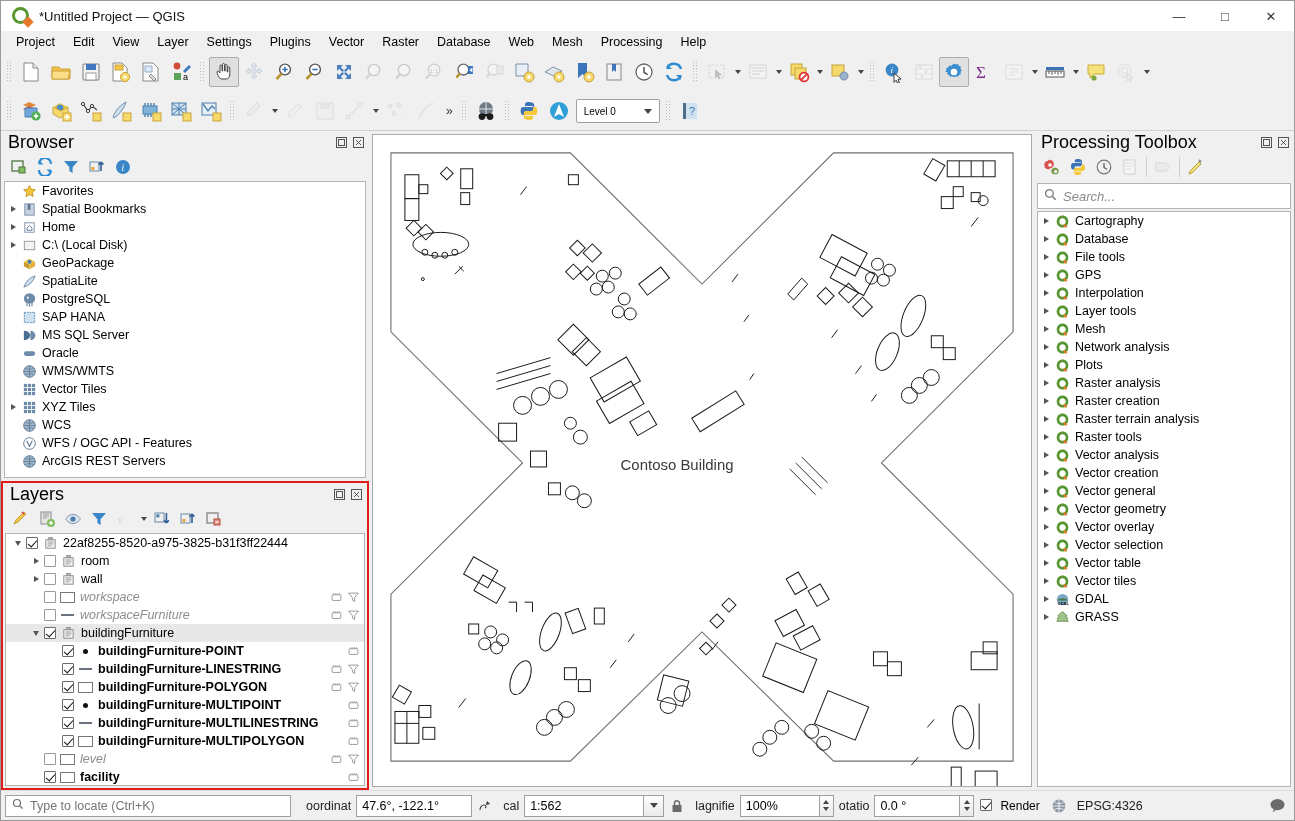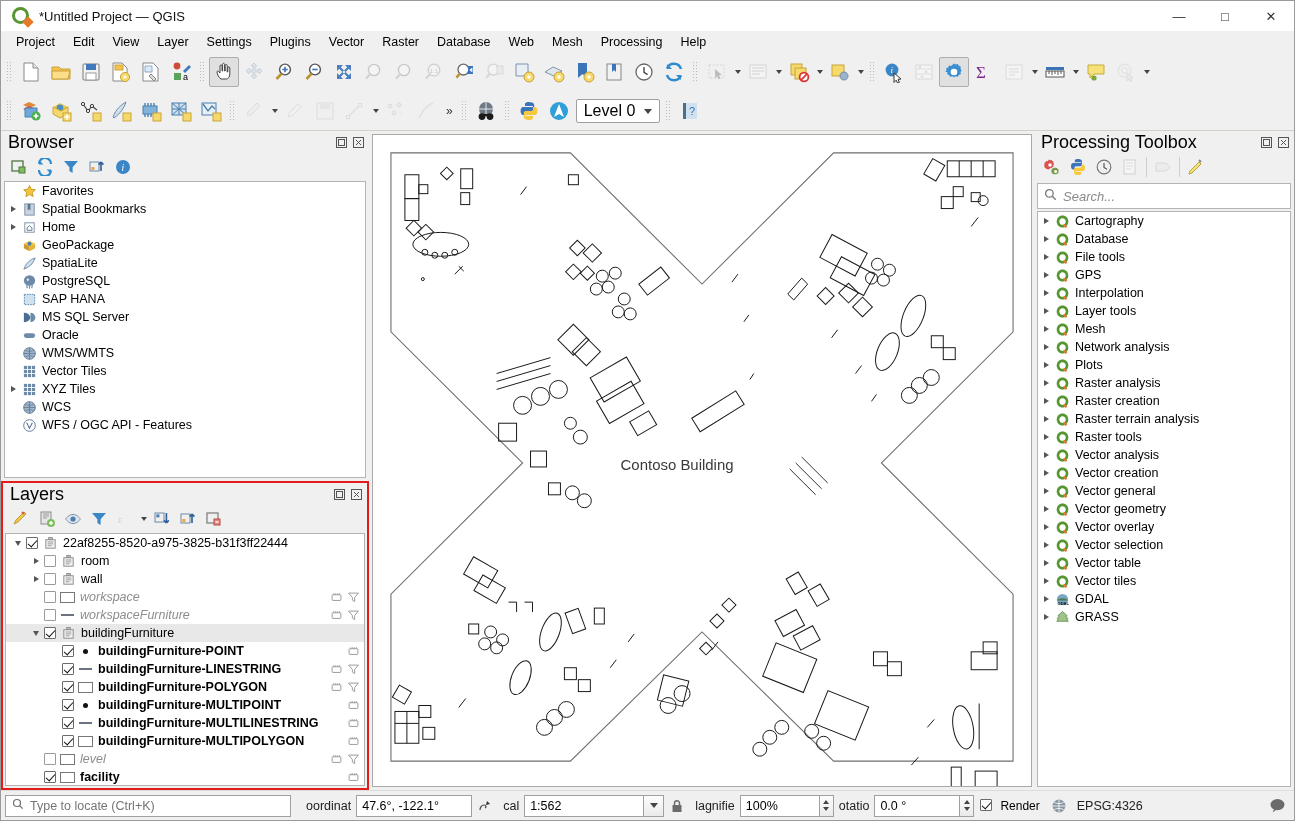--- a/index.html
+++ b/index.html
@@ -45,21 +45,21 @@
   .tbtn.active { background:#e0e0e0; border-color:#adadad; }
   .tbtn.dis { opacity:.32; }
   .tbtn svg { display:block; }
   .caret { width:11px; height:30px; display:flex; align-items:center;
            justify-content:center; }
   .caret::after { content:""; border-left:3.5px solid transparent;
                   border-right:3.5px solid transparent; border-top:4px solid #444; }
   .sep { width:1px; height:20px; background:#cfcfcf; margin:0 3px; }
   .combo { height:24px; min-width:84px; border:1px solid #a0a0a0; background:#fff;
            display:flex; align-items:center; padding:0 4px 0 7px; border-radius:2px;
-           font-size:16px; margin:0 2px; }
+           font-size:10px; margin:0 2px; }
   .combo .cv { flex:1; }
   .combo .ca { border-left:4px solid transparent; border-right:4px solid transparent;
                border-top:5px solid #444; margin-left:6px; margin-right:3px; }
   .dblchev { font-size:12px; color:#333; padding:0 5px; }
 
   
   .body { flex:1; display:flex; min-height:0; background:#f0f0f0; }
 
   
   .panel { display:flex; flex-direction:column; background:#f0f0f0; }
@@ -662,20 +662,29 @@
               <span class="arrow r"></span>
               <span class="ico">
                 <svg width="15" height="15" viewBox="0 0 16 16">
                   <rect x="3" y="3" width="10" height="10" fill="#fff" stroke="#7d8fa5"></rect>
                   <path d="M5.4 8.4L8 6l2.6 2.4V11H5.4z" fill="none" stroke="#5d7793"></path>
                 </svg>
               </span>
               <span class="lbl">Home</span>
             </div>
             <div class="row">
+              <span class="arrow r"></span>
+              <span class="ico">
+                <svg width="15" height="15" viewBox="0 0 16 16">
+                  <rect x="2.5" y="3.5" width="11" height="9" fill="#f3f3f3" stroke="#9a9a9a"></rect>
+                </svg>
+              </span>
+              <span class="lbl">C:\ (Local Disk)</span>
+            </div>
+            <div class="row">
               <span class="arrow "></span>
               <span class="ico">
                 <svg width="15" height="15" viewBox="0 0 16 16">
                   <path d="M2 6l6-3 6 3-6 3z" fill="#f3c33c"></path>
                   <path d="M2 6v5l6 3V9z" fill="#c89a2c"></path>
                   <path d="M14 6v5l-6 3V9z" fill="#e2b23a"></path>
                   <circle cx="8" cy="6.2" r="2.2" fill="#4a7fae"></circle>
                 </svg>
               </span>
               <span class="lbl">GeoPackage</span>
@@ -784,20 +793,30 @@
             </div>
             <div class="row">
               <span class="arrow "></span>
               <span class="ico">
                 <svg width="15" height="15" viewBox="0 0 16 16">
                   <circle cx="8" cy="8" r="6.2" fill="#fff" stroke="#5d7793"></circle>
                   <path d="M5 5l3 6 3-6" fill="none" stroke="#5d7793" stroke-width="1.2"></path>
                 </svg>
               </span>
               <span class="lbl">WFS / OGC API - Features</span>
+            </div>
+            <div class="row">
+              <span class="arrow "></span>
+              <span class="ico">
+                <svg width="15" height="15" viewBox="0 0 16 16">
+                  <circle cx="8" cy="8" r="6.2" fill="#9fb6cb" stroke="#5d7793"></circle>
+                  <path d="M1.8 8h12.4M8 1.8v12.4M3.6 4.6c2.8 1.4 6 1.4 8.8 0M3.6 11.4c2.8-1.4 6-1.4 8.8 0" stroke="#5d7793" fill="none" stroke-width=".8"></path>
+                </svg>
+              </span>
+              <span class="lbl">ArcGIS REST Servers</span>
             </div>
           </div>
       </div>
 
       <div class="layers-wrap" style="flex:1; margin:0 0 0 0;">
         <div class="panel-title">
           <span class="t">Layers</span>
           <span class="pbtn">
             <svg width="13" height="13" viewBox="0 0 13 13">
                 <rect x="1.5" y="1.5" width="10" height="10" fill="none" stroke="#555"></rect>

